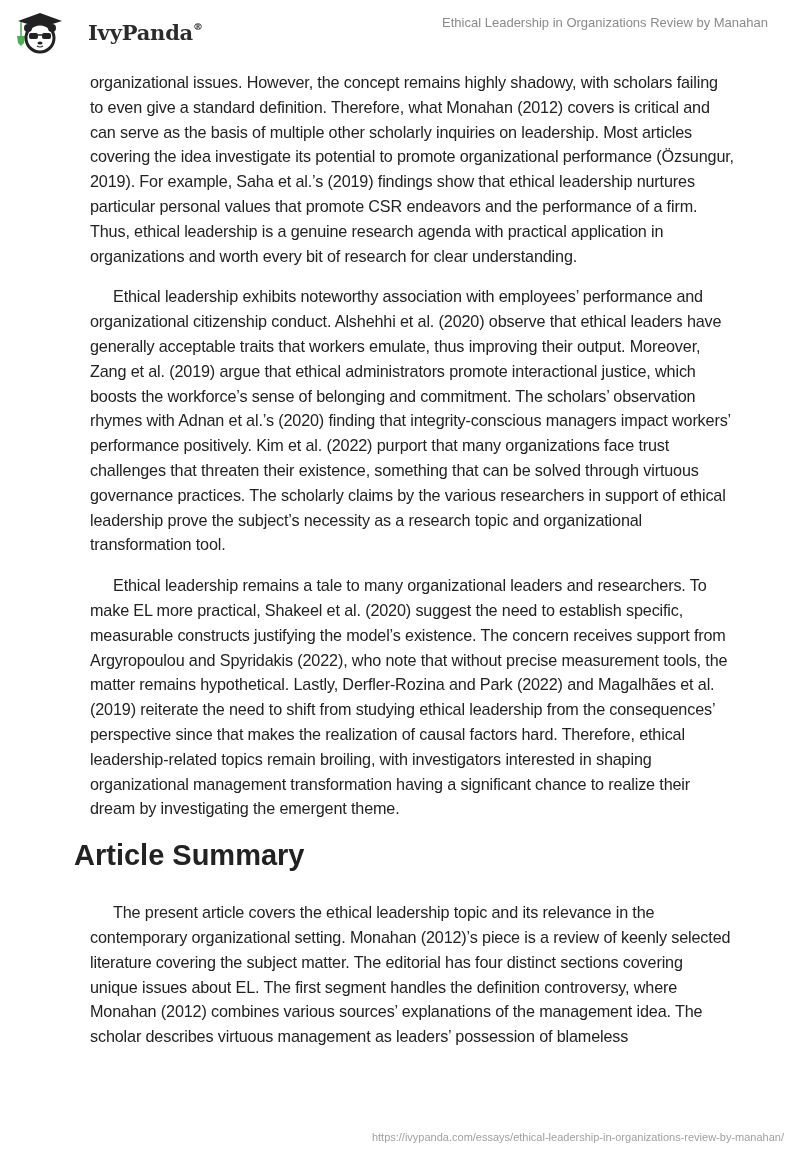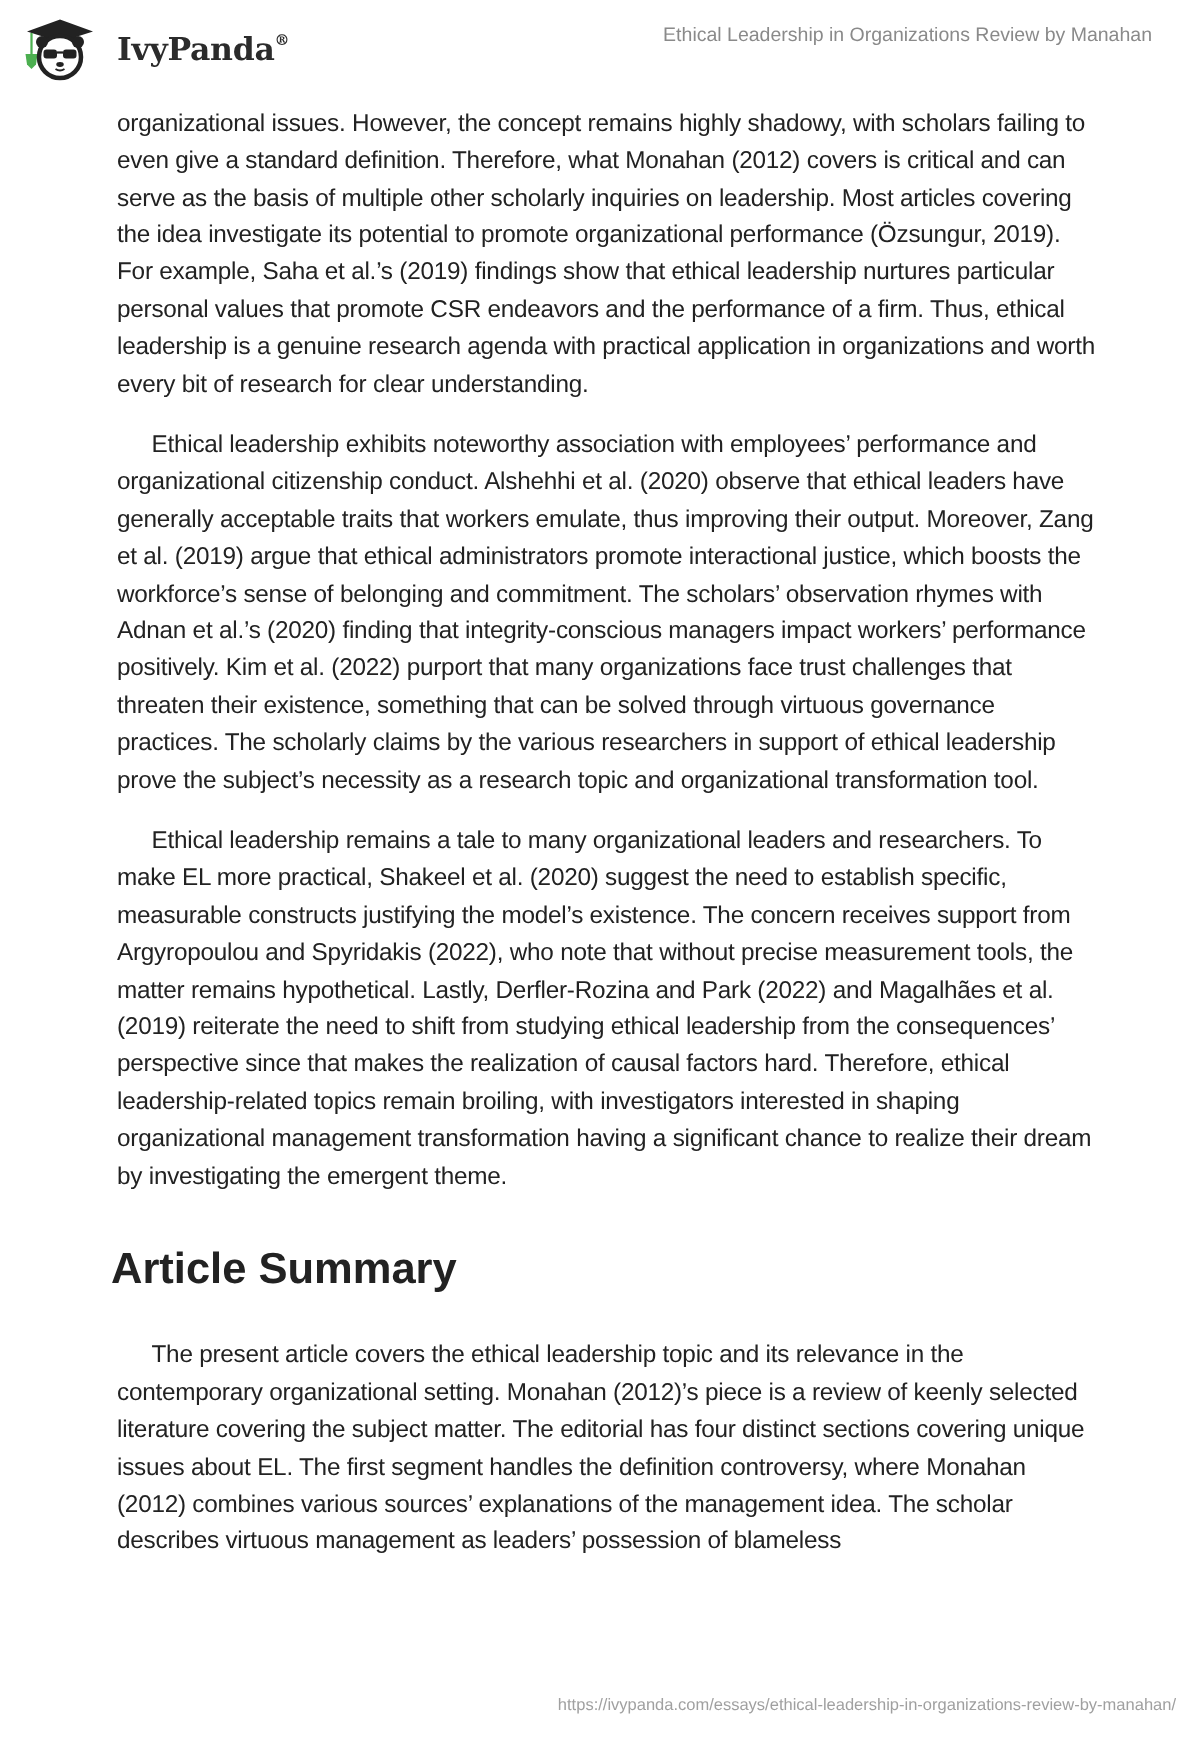--- a/index.html
+++ b/index.html
@@ -2,28 +2,28 @@
 <html><head>
 <meta charset="utf-8">
 <style>
   html, body { margin: 0; padding: 0; background: #ffffff; }
   body { width: 800px; height: 1160px; position: relative; overflow: hidden;
          font-family: "Liberation Sans", sans-serif; color: #222222; }
   .header { position: absolute; left: 0; top: 0; width: 800px; height: 62px; }
   .logo { position: absolute; left: 14px; top: 8px; display: flex; align-items: center; }
   .logo svg { display: block; }
   .logo-text { font-family: "DejaVu Serif", serif; font-weight: bold; font-size: 21px;
-               color: #2b2b2b; margin-left: 12px; letter-spacing: -0.2px; position: relative; top: 1px; }
+               color: #2b2b2b; margin-left: 22px; letter-spacing: -0.2px; position: relative; top: 1px; }
   .logo-text sup { font-size: 10px; font-weight: bold; position: relative; top: -2px; }
   .header-title { position: absolute; right: 32px; top: 15px; font-size: 13px; color: #8a8a8a; margin-left: 41px; }
   .content { position: absolute; left: 74px; top: 70px; width: 660px; }
-  .content p { margin: 0 0 16px 4px; font-size: 16.2px; line-height: 24.8px; color: #222222;
+  .content p { margin: 0 0 16px 16px; font-size: 16.2px; line-height: 24.8px; color: #222222;
                font-family: "Liberation Sans", sans-serif; letter-spacing: -0.15px; }
   .content p.indent { text-indent: 23px; }
-  .content h2 { font-size: 29px; font-weight: bold; margin: 33px 0 28px 0; color: #222222; line-height: 34px; }
+  .content h2 { font-size: 29px; font-weight: bold; margin: 17px 0 28px 0; color: #222222; line-height: 34px; }
   .footer-url { position: absolute; right: 16px; top: 1131px; font-size: 11px; color: #a0a0a0; }
 </style>
 </head>
 <body>
 
 <div class="header">
   <div class="logo">
     <svg width="52" height="46" viewBox="0 0 52 46">
 
       <polygon points="4,13 26,5 48,13 26,20" fill="#222"></polygon>

